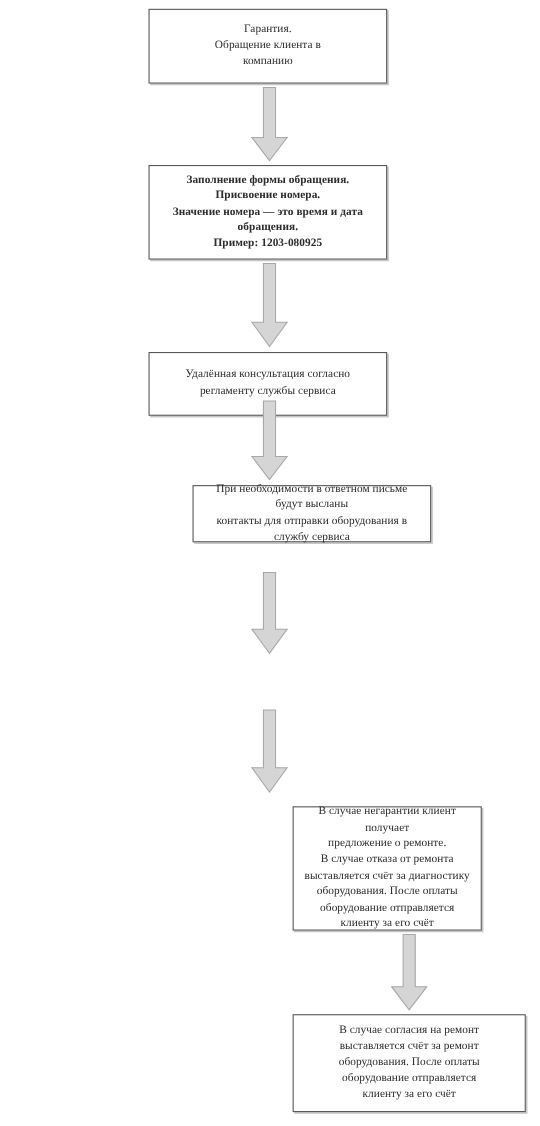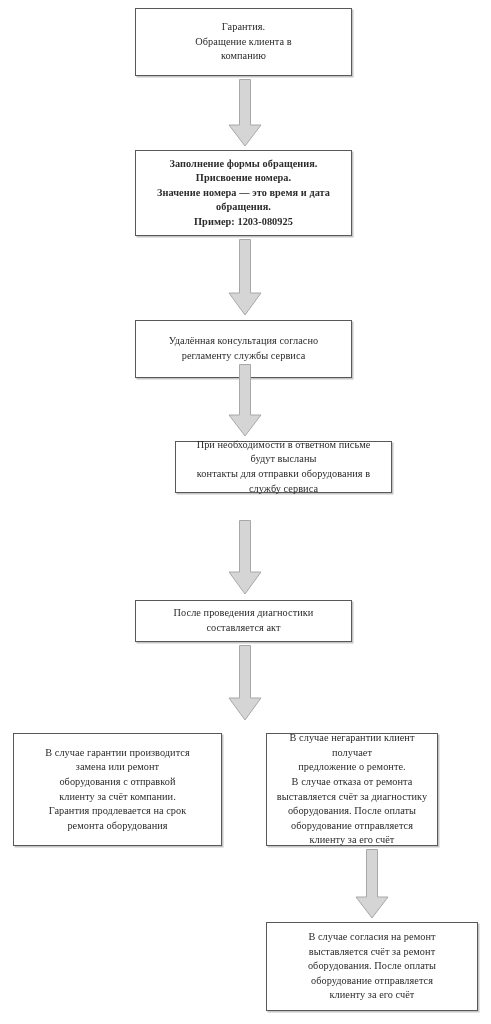--- a/index.html
+++ b/index.html
@@ -110,39 +110,27 @@
 контакты для отправки оборудования в
 службу сервиса</span>
   </div>
 
   <div class="arrow" style="left:228px; top:520px; width:34px; height:75px;">
     <svg viewBox="0 0 34 75" preserveAspectRatio="none">
       <polygon class="arrow-body" points="11.5,0.5 22.5,0.5 22.5,52 33,52 17,74 1,52 11.5,52"></polygon>
     </svg>
   </div>
 
-  <div class="node" style="left:135px; top:600px; width:217px; height:42px;">
-    <span class="node-text">После проведения диагностики
-составляется акт</span>
-  </div>
 
   <div class="arrow" style="left:228px; top:645px; width:34px; height:76px;">
     <svg viewBox="0 0 34 76" preserveAspectRatio="none">
       <polygon class="arrow-body" points="11.5,0.5 22.5,0.5 22.5,53 33,53 17,75 1,53 11.5,53"></polygon>
     </svg>
   </div>
 
-  <div class="node" style="left:13px; top:733px; width:209px; height:113px;">
-    <span class="node-text">В случае гарантии производится
-замена или ремонт
-оборудования с отправкой
-клиенту за счёт компании.
-Гарантия продлевается на срок
-ремонта оборудования</span>
-  </div>
 
   <div class="node" style="left:266px; top:733px; width:172px; height:113px;">
     <span class="node-text">В случае негарантии клиент получает
 предложение о ремонте.
 В случае отказа от ремонта
 выставляется счёт за диагностику
 оборудования. После оплаты
 оборудование отправляется
 клиенту за его счёт</span>
   </div>

